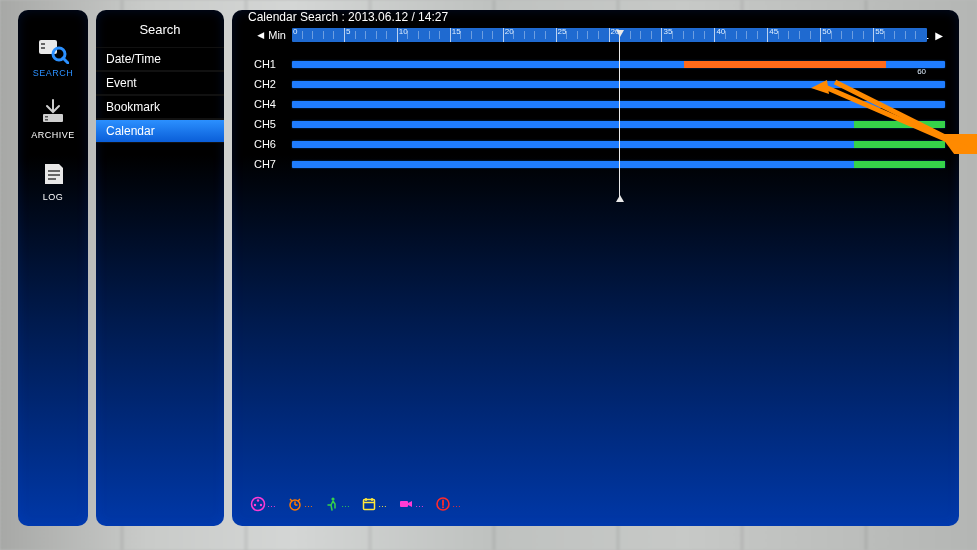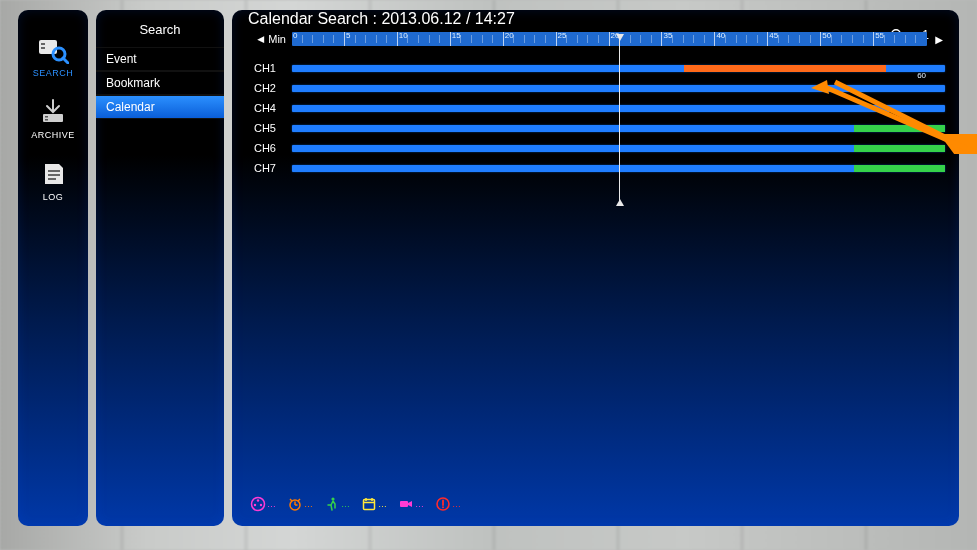--- a/index.html
+++ b/index.html
@@ -27,21 +27,21 @@
   .menu{width:128px;display:flex;flex-direction:column}
   .menu-title{color:#fff;font-size:13px;text-align:center;padding:4px 0 10px}
   .menu-list{display:flex;flex-direction:column}
   .menu-item{color:#fff;font-size:12px;padding:3px 10px;border-top:1px solid #111;border-bottom:1px solid #111;cursor:pointer;line-height:16px}
   .menu-item.selected{background:linear-gradient(#2b90ff,#0a5ed8);}
 
   
   .main{flex:1;position:relative;padding:0 14px 14px 14px}
   .main-title{color:#fff;font-size:13px;text-align:center;padding:4px 0 10px}
   .zoom{position:absolute;top:18px;right:30px;color:#fff;font-size:12px;display:flex;align-items:center;gap:6px}
-  .timestamp{color:#fff;font-size:16px;margin:0 0 4px 2px}
+  .timestamp{color:#fff;font-size:12px;margin:0 0 4px 2px}
 
   
   .ruler-row{display:flex;align-items:center;margin:4px 0 12px 0;gap:6px}
   .ruler-unit{color:#fff;font-size:11px;width:40px;display:flex;align-items:center;gap:4px;justify-content:flex-end}
   .ruler-unit .tri{color:#fff;font-size:9px}
   .ruler{flex:1;height:14px;background:#1f6ad0;position:relative;border-radius:1px}
   .ruler .ticks{position:absolute;inset:0;display:flex}
   .ruler .major{flex:1;border-left:1px solid rgba(255,255,255,.7);position:relative}
   .ruler .major:first-child{border-left:none}
   .ruler .major .sub{position:absolute;inset:0;display:flex}
@@ -113,20 +113,21 @@
             <rect x="11" y="18" width="8" height="2" fill="#666"></rect>
           </svg>
       </span>
       <span class="label">LOG</span>
     </div>
   </div>
 
   <div class="panel menu">
     <div class="menu-title">Search</div>
     <div class="menu-list">
+      <div class="menu-item">Date/Time</div>
       <div class="menu-item">Event</div>
       <div class="menu-item">Bookmark</div>
       <div class="menu-item selected">Calendar</div>
     </div>
   </div>
 
   <div class="panel main">
 
     <div class="zoom">
       <svg width="14" height="14" viewBox="0 0 14 14">

